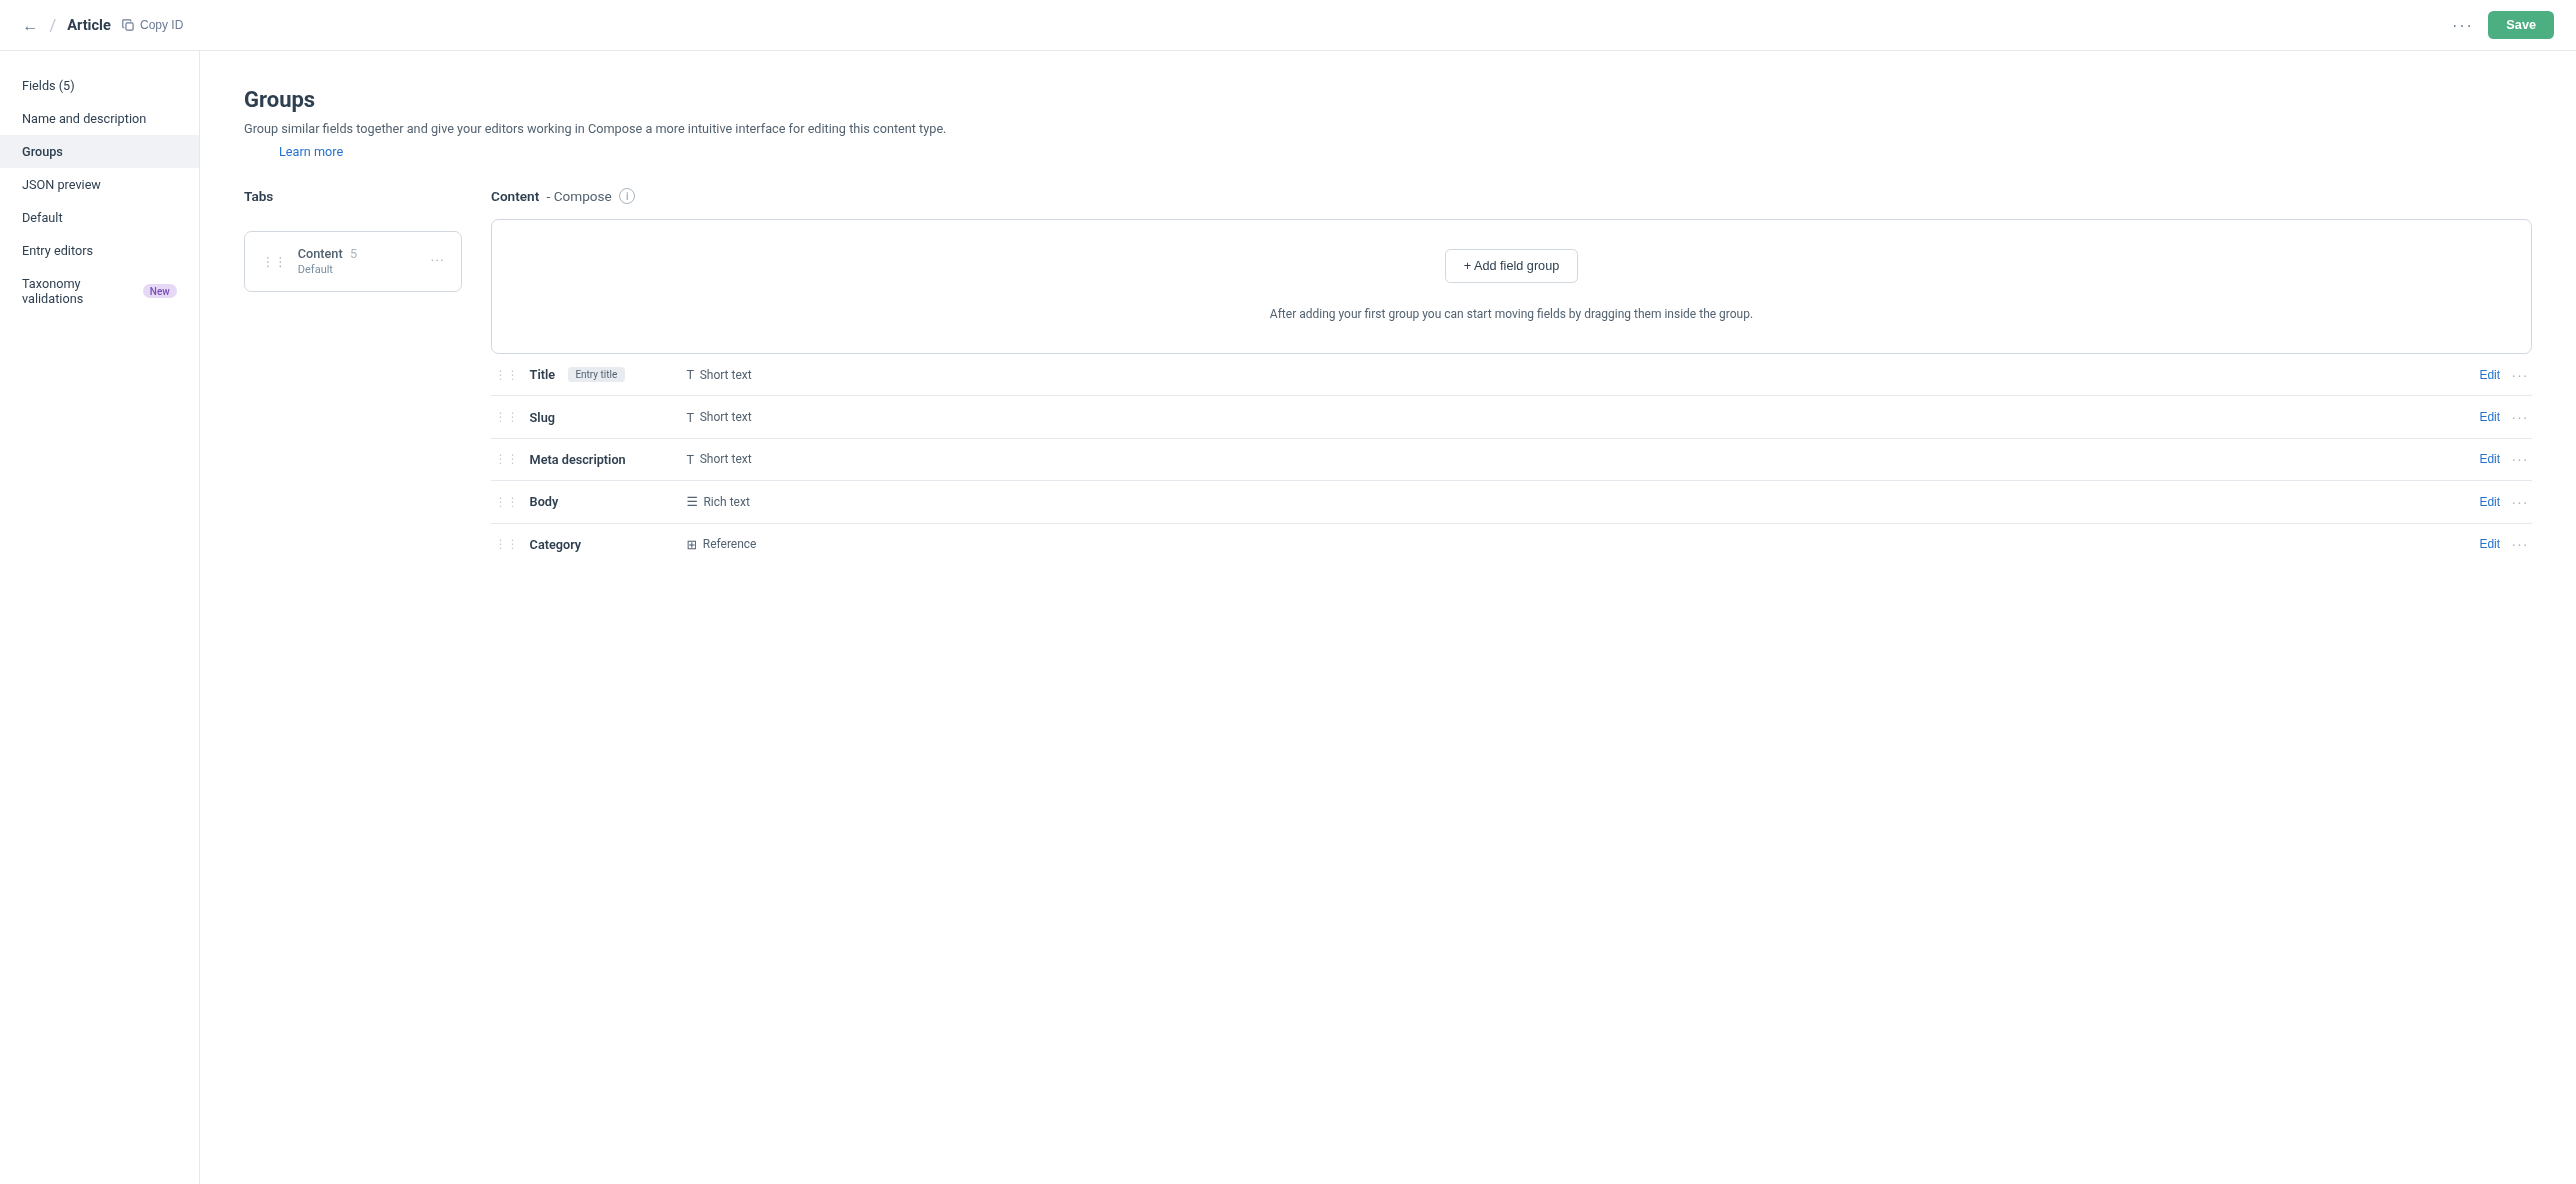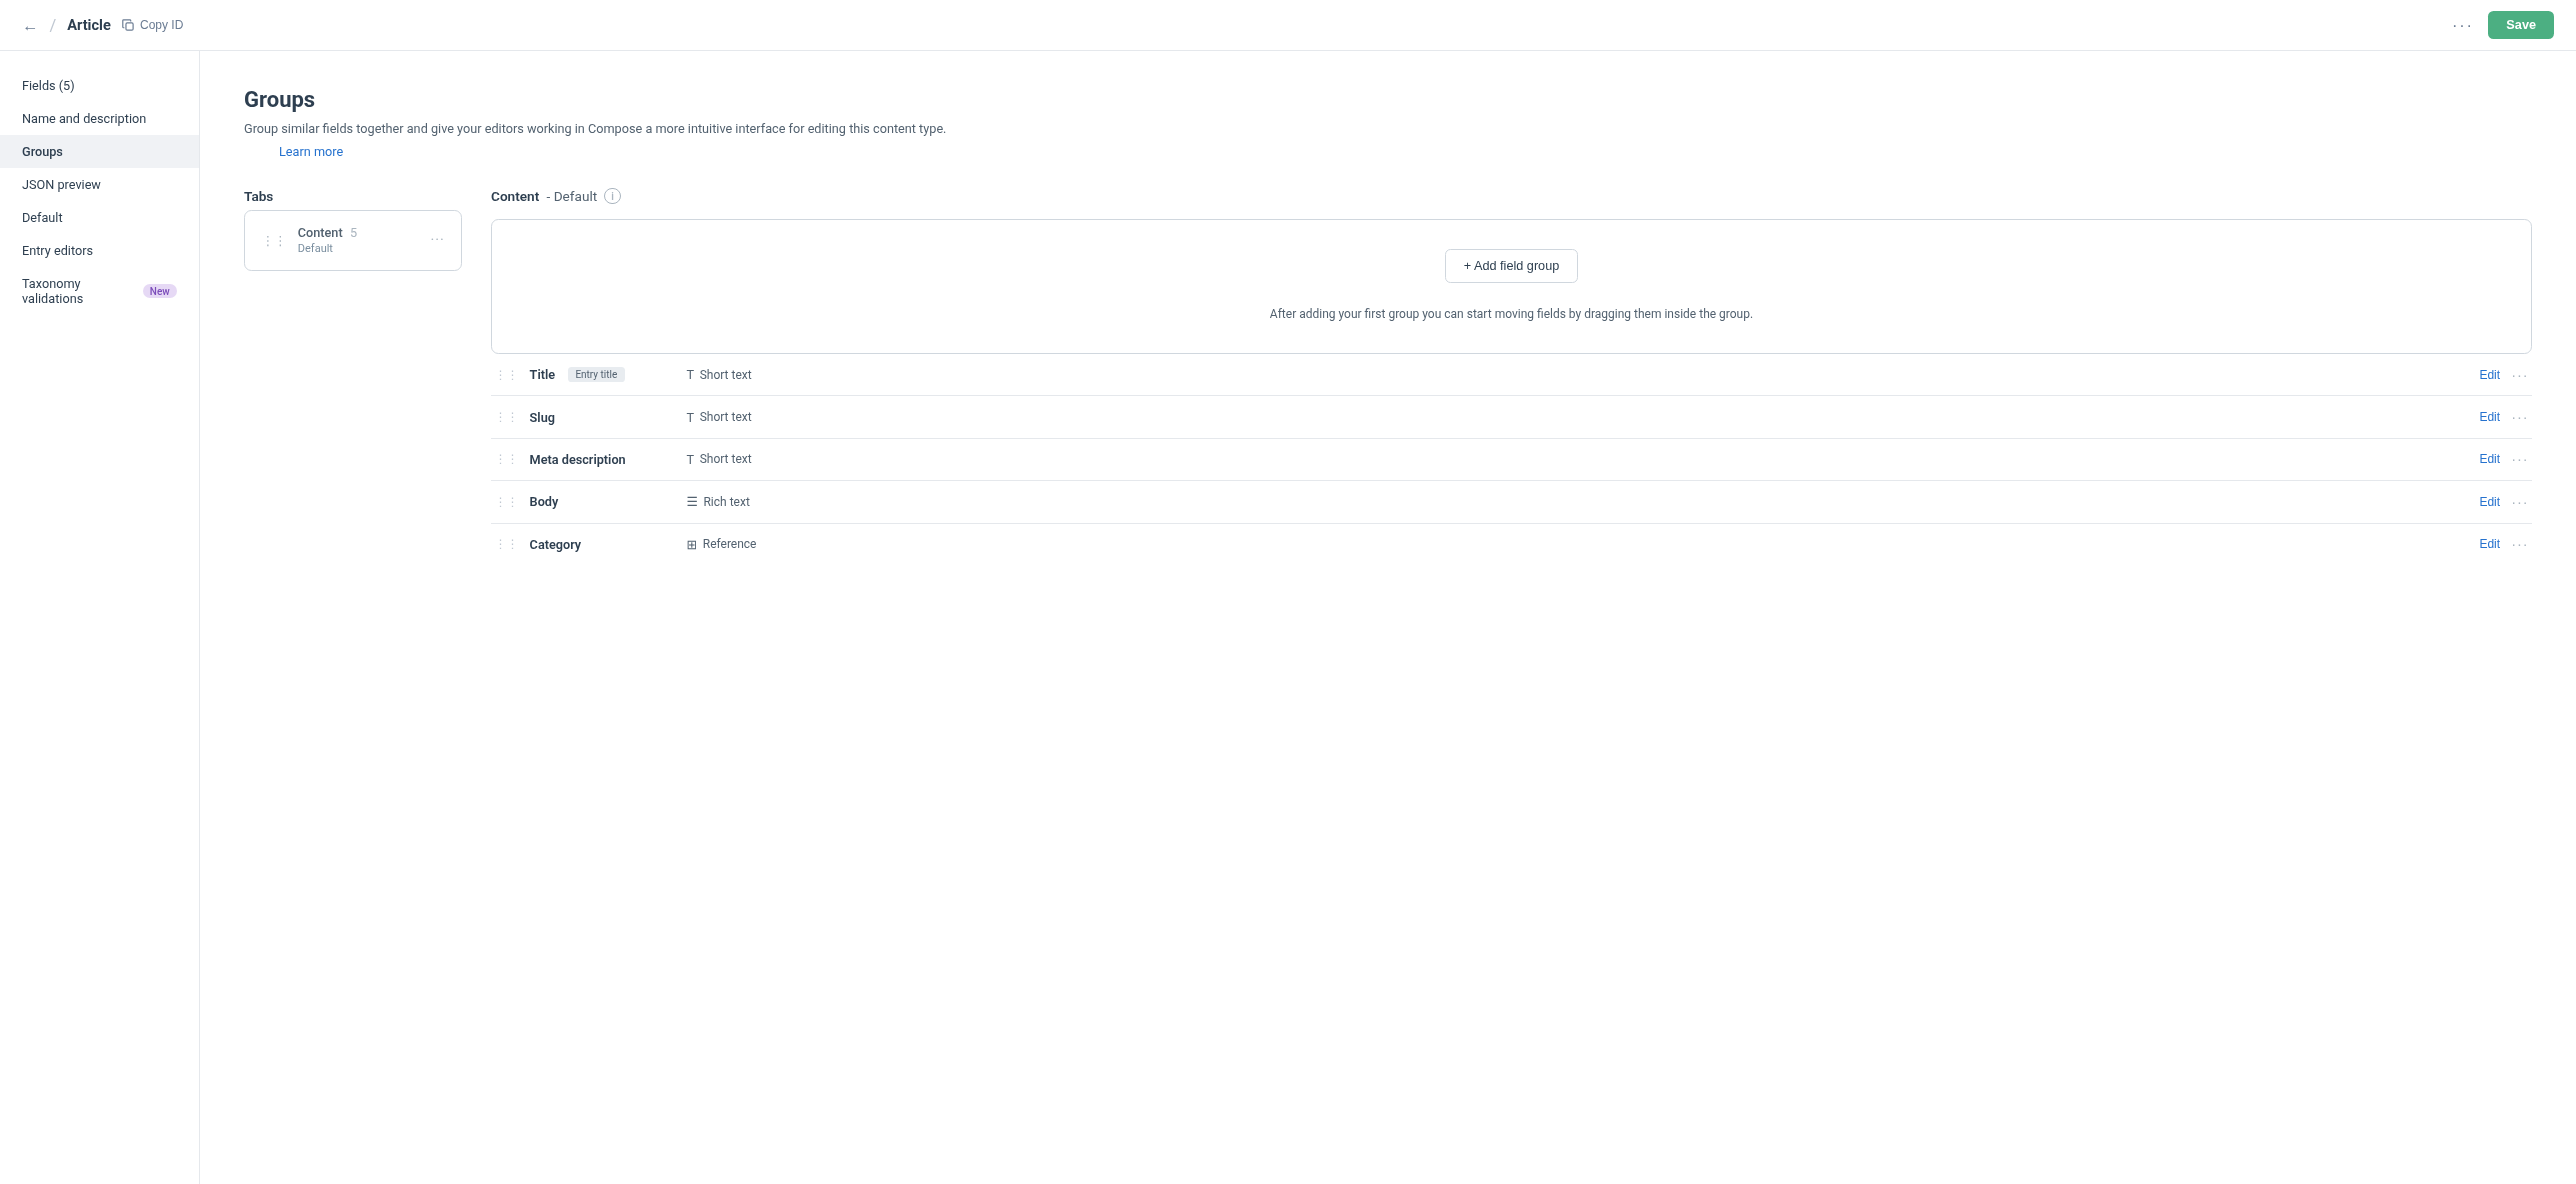--- a/index.html
+++ b/index.html
@@ -51,21 +51,21 @@
 
     .page-title { font-size: 22px; font-weight: 700; margin-bottom: 7.3px; }
     .page-desc { color: #536270; font-size: 12.7px; line-height: 1.5; margin-bottom: 5.5px; }
     .learn-more { color: #2672ce; font-size: 12.7px; cursor: pointer; text-decoration: none; margin-left: 35px; }
 
     
     .groups-layout { display: flex; gap: 29px; margin-top: 29px; }
 
     
     .tabs-section { width: 218px; min-width: 218px; }
-    .section-label { font-size: 13.6px; font-weight: 600; margin-bottom: 6px; }
+    .section-label { font-size: 13.6px; font-weight: 600; margin-bottom: 27px; }
 
     .tab-card {
       border: 0.9px solid #d0d7de; border-radius: 7.3px;
       padding: 14.6px 16.4px; cursor: pointer; background: #fff;
       display: flex; align-items: center; gap: 11px;
     }
     .tab-drag { color: #aab5bf; font-size: 12.7px; }
     .tab-info { flex: 1; }
     .tab-name { font-size: 12.7px; color: #536270; font-weight: 500; display: flex; align-items: center; gap: 7.3px; }
     .tab-count { color: #aab5bf; font-weight: 400; }
@@ -182,21 +182,21 @@
             </div>
             <div class="tab-default">Default</div>
           </div>
           <span class="tab-more">···</span>
         </div>
       </div>
 
       <div class="content-section">
         <div class="content-header">
           <span>Content</span>
-          <span class="sub">- Default</span>
+          <span class="sub">- Compose</span>
           <span class="info-icon">i</span>
         </div>
 
         <div class="add-group-box">
           <button class="add-field-group-btn">
             <span>+ Add field group</span>
           </button>
           <p class="add-group-hint">After adding your first group you can start moving fields by dragging them inside the group.</p>
         </div>
 

